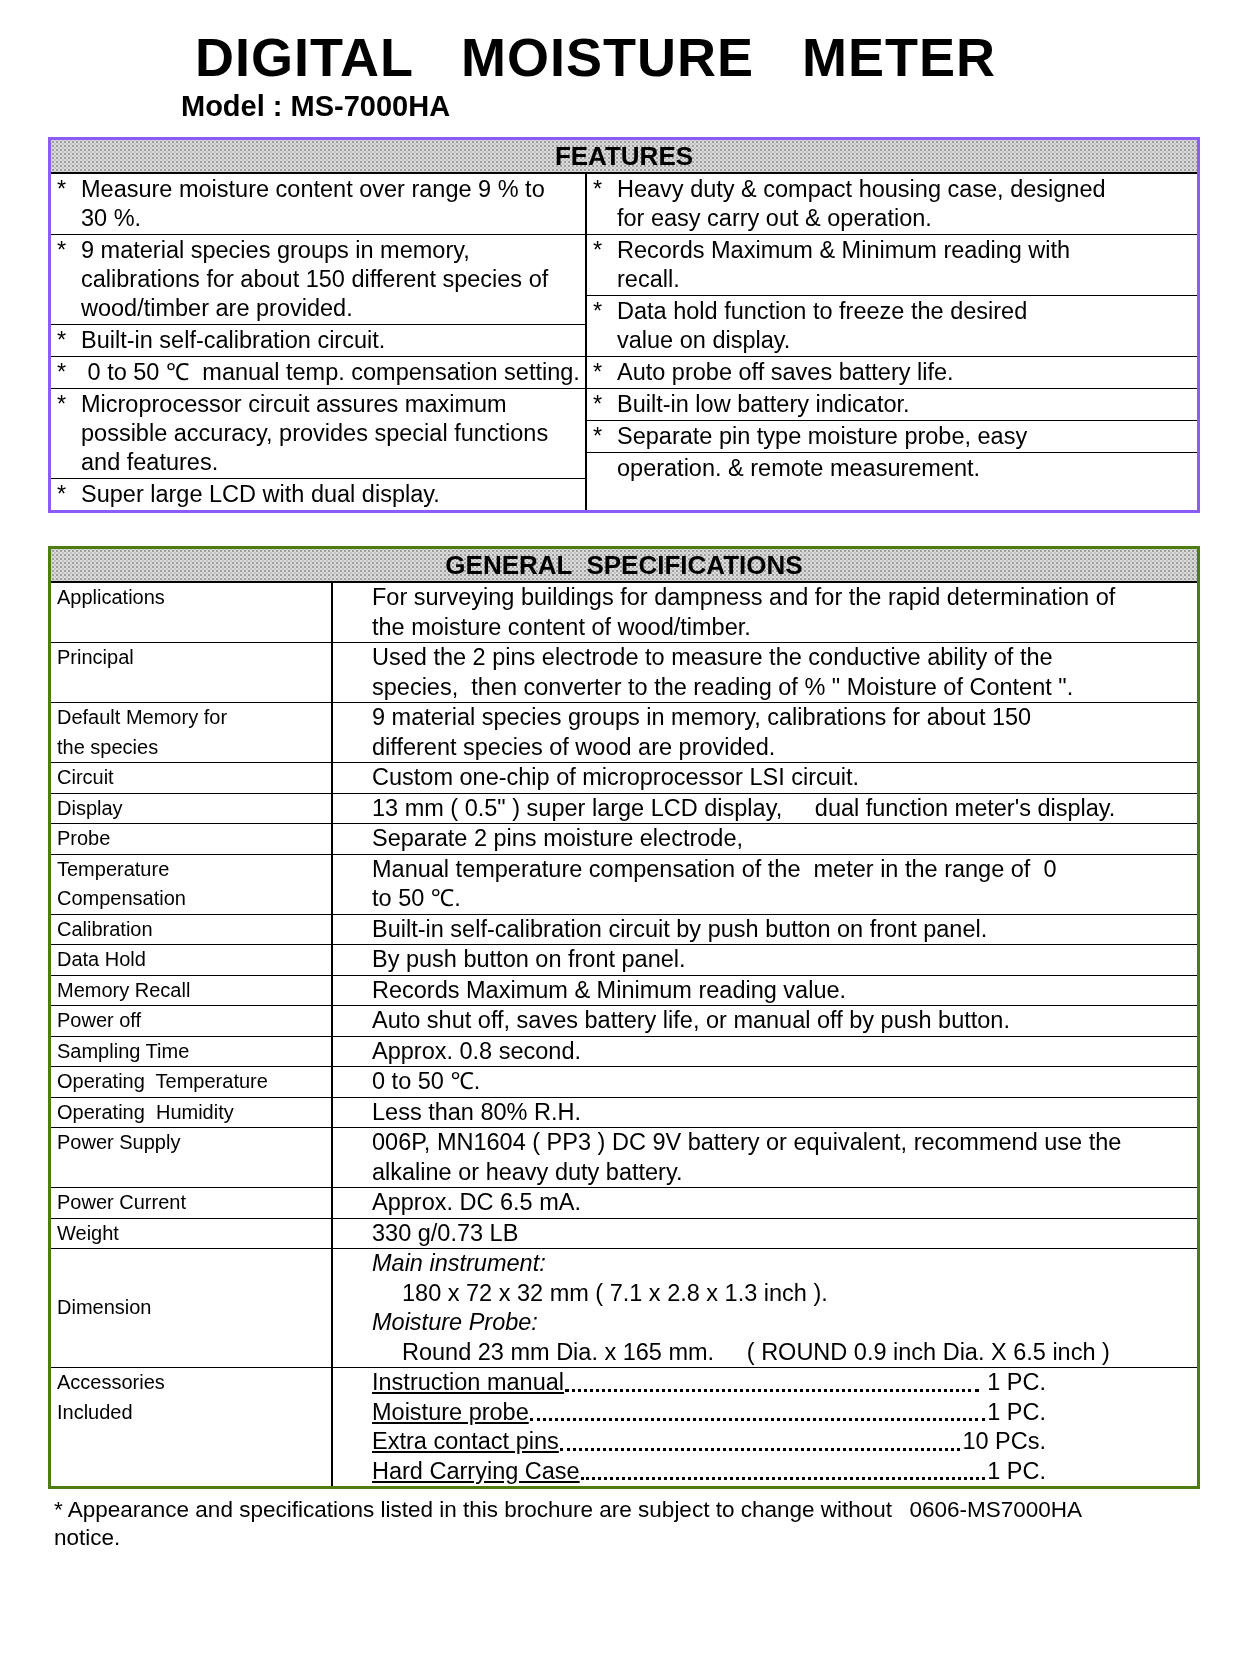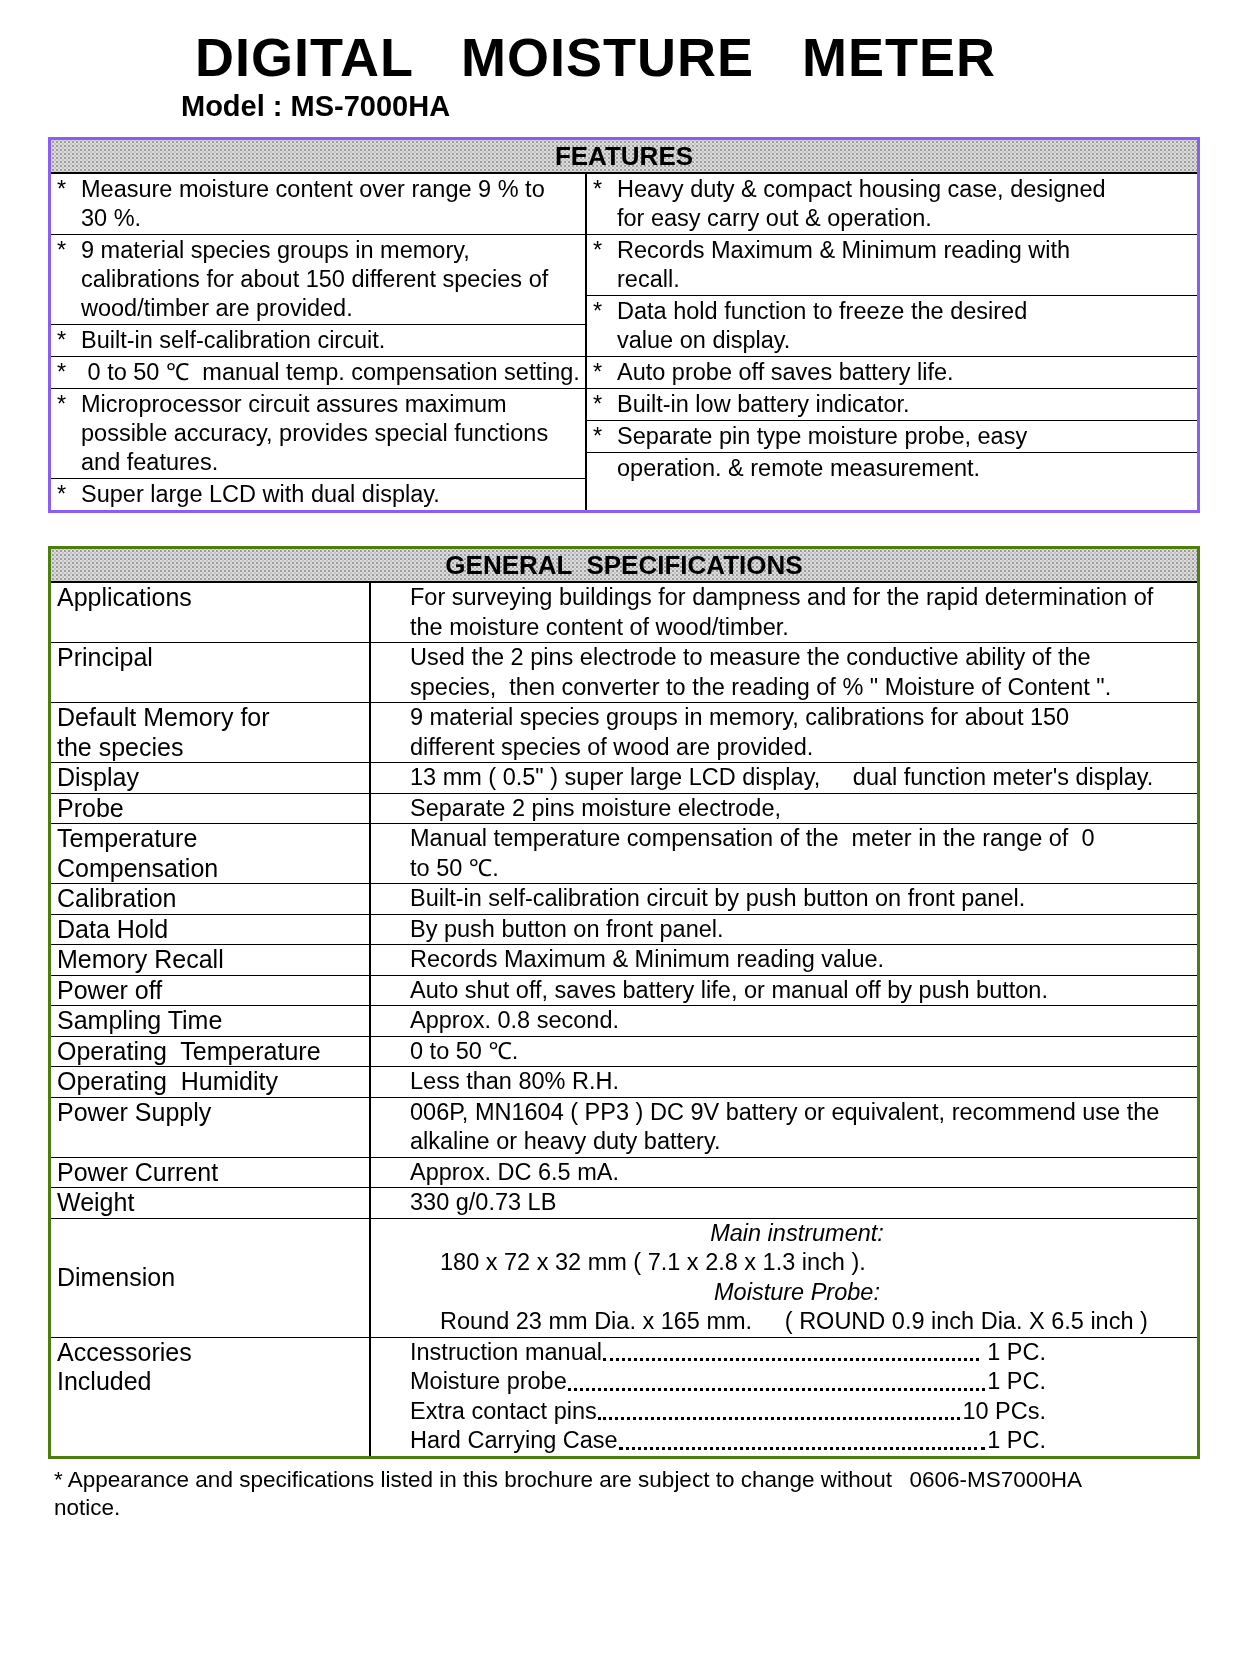--- a/index.html
+++ b/index.html
@@ -69,44 +69,44 @@
   .feature-text { white-space: pre-wrap; flex: 1; }
 
   
   .specs-table {
     margin-top: 33px;
     border: 3px solid #4d7c0f;
   }
   .spec-row { display: flex; border-bottom: 1.5px solid #000; }
   .spec-row.last { border-bottom: none; }
   .spec-label {
-    width: 320px;
+    width: 282px;
     flex: none;
     border-right: 2px solid #000;
     padding: 0 6px;
-    font-size: 25px;
+    font-size: 20px;
     line-height: 29.5px;
     white-space: pre-wrap;
     display: flex; flex-direction: column; justify-content: flex-start;
   }
   .spec-label.middle { justify-content: center; }
   .spec-value {
     flex: 1;
     padding: 0 13px;
     font-size: 23.5px;
     line-height: 29.5px;
     white-space: pre-wrap;
     margin-left: 26px;
   }
   .dim-line { white-space: pre-wrap; }
-  .dim-line.italic { font-style: italic; text-align: center; }
+  .dim-line.italic { font-style: italic; }
   .dim-line.indent { padding-left: 30px; }
 
   .leader-row { display: flex; align-items: flex-end; padding-right: 138px; }
-  .leader-name { flex: none; white-space: pre; }
+  .leader-name { flex: none; white-space: pre; text-decoration: underline; }
   .leader-dots {
     flex: 1;
     border-bottom: 3px dotted #000;
     margin: 0 2px 6px 1px;
     min-width: 30px;
   }
   .leader-qty { flex: none; white-space: pre; }
 
   
   .doc-footer {
@@ -212,20 +212,24 @@
           <div class="spec-value">Used the 2 pins electrode to measure the conductive ability of the
 species,  then converter to the reading of % " Moisture of Content ".</div>
         </div>
         <div class="spec-row">
           <div class="spec-label"><span>Default Memory for
 the species</span></div>
           <div class="spec-value">9 material species groups in memory, calibrations for about 150
 different species of wood are provided.</div>
         </div>
         <div class="spec-row">
+          <div class="spec-label"><span>Circuit</span></div>
+          <div class="spec-value">Custom one-chip of microprocessor LSI circuit.</div>
+        </div>
+        <div class="spec-row">
           <div class="spec-label"><span>Display</span></div>
           <div class="spec-value">13 mm ( 0.5" ) super large LCD display,     dual function meter's display.</div>
         </div>
         <div class="spec-row">
           <div class="spec-label"><span>Probe</span></div>
           <div class="spec-value">Separate 2 pins moisture electrode,</div>
         </div>
         <div class="spec-row">
           <div class="spec-label"><span>Temperature
 Compensation</span></div>

